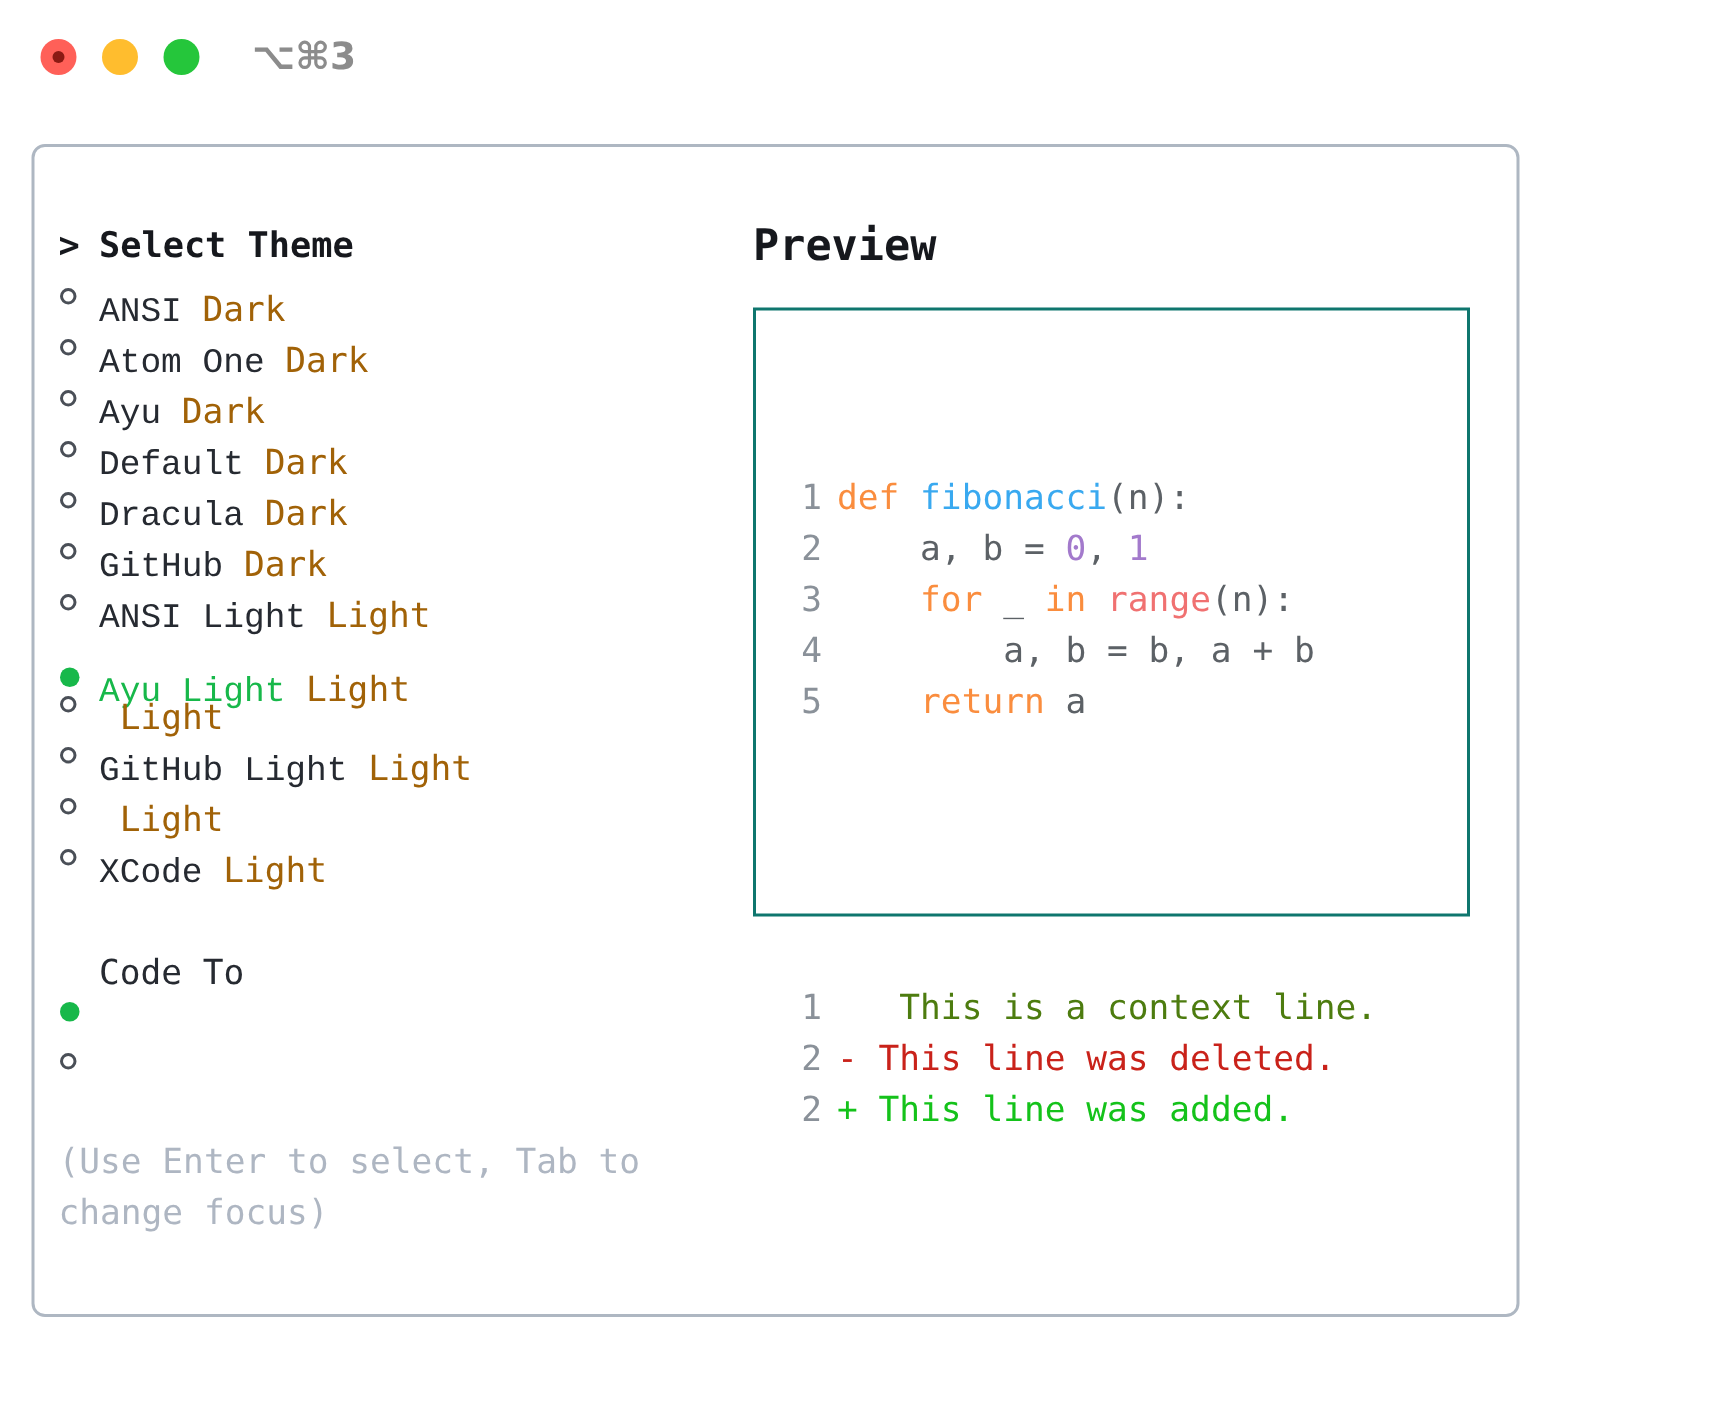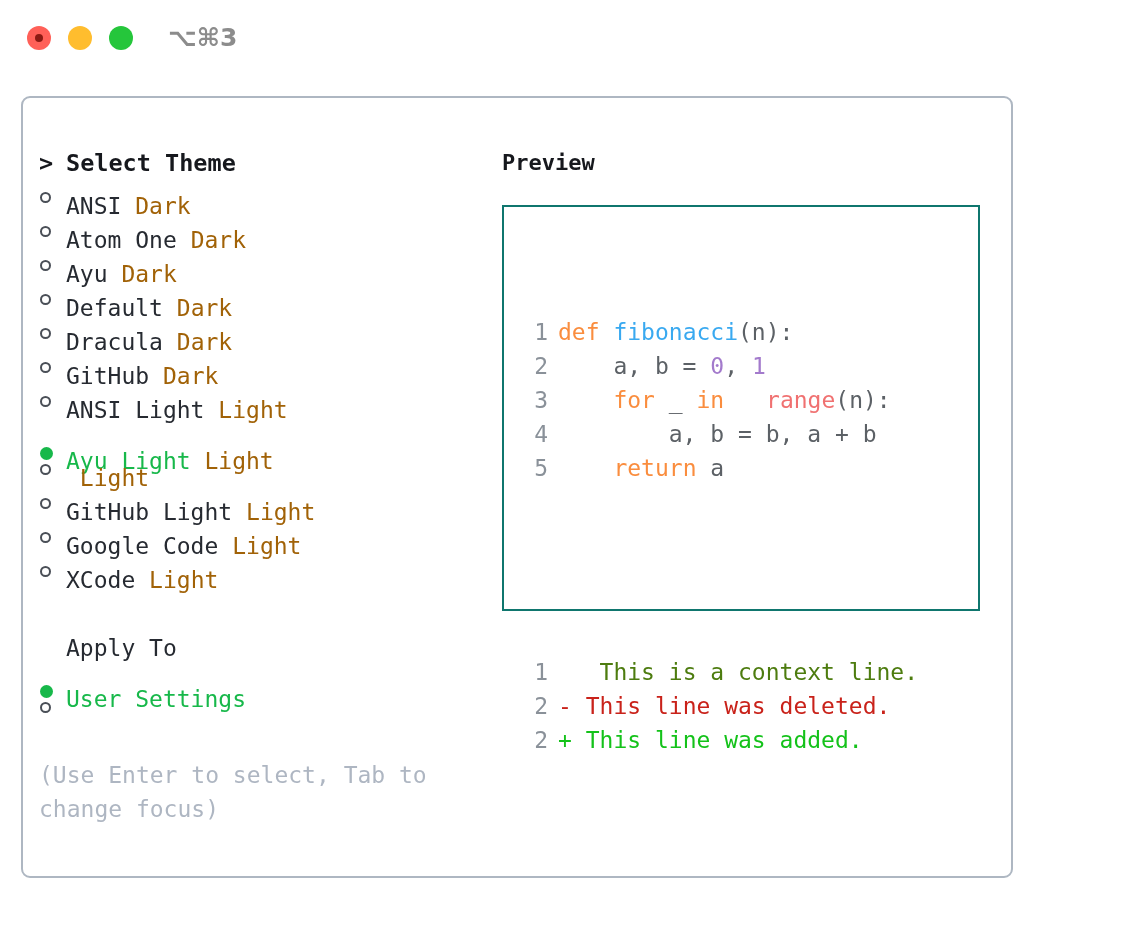--- a/index.html
+++ b/index.html
@@ -134,21 +134,21 @@
     position: absolute;
     left: 1px;
     top: 12px;
     width: 13px;
     height: 13px;
     border-radius: 50%;
     background: #17B84A;
     box-sizing: border-box;
   }
 
-  .label       { color: #262A31; }
+  .label       { color: #262A31; font-family: Liberation Mono, monospace; }
   .label.sel   { color: #17B84A; margin-top: 26px; }
   .badge       { color: #a16207; }
 
   .section-title {
     color: #262A31;
     font-size: 23px;
   }
   .spacer { height: 34px; }
 
   .hint {
@@ -163,21 +163,21 @@
   }
 
   
   .right-col {
     position: absolute;
     left: 479px;
     top: 48px;
     width: 480px;
   }
   .preview-title {
-    font-size: 22px;
+    font-size: 29px;
     font-weight: 700;
     color: #16181D;
     line-height: 34px;
     white-space: pre;
   }
   .preview-box {
     position: absolute;
     left: 479px;
     top: 107px;
     width: 478px;
@@ -198,21 +198,21 @@
   .ln {
     color: #8A9199;
     display: inline-block;
     width: 24px;
     text-align: right;
     margin-right: 10px;
   }
   .kw      { color: #FA8D3E; }
   .fn      { color: #39A9F0; }
   .num     { color: #A37ACC; }
-  .builtin { color: #F07171; margin-left: 28px; }
+  .builtin { color: #F07171; }
   .plain   { color: #5C6166; }
   .punct   { color: #5C6166; }
   .blank   { display: block; height: 34px; }
 
   .ctx { color: #4d7c0f; }
   .del { color: #C9221A; }
   .add { color: #14C21A; }
 </style>
 </head>
 <body>
@@ -241,33 +241,33 @@
           <div class="row"><span class="marker"><span class="glyph-open"></span></span><span class="label">ANSI</span><span class="label"> </span><span class="badge">Dark</span></div>
           <div class="row"><span class="marker"><span class="glyph-open"></span></span><span class="label">Atom One</span><span class="label"> </span><span class="badge">Dark</span></div>
           <div class="row"><span class="marker"><span class="glyph-open"></span></span><span class="label">Ayu</span><span class="label"> </span><span class="badge">Dark</span></div>
           <div class="row"><span class="marker"><span class="glyph-open"></span></span><span class="label">Default</span><span class="label"> </span><span class="badge">Dark</span></div>
           <div class="row"><span class="marker"><span class="glyph-open"></span></span><span class="label">Dracula</span><span class="label"> </span><span class="badge">Dark</span></div>
           <div class="row"><span class="marker"><span class="glyph-open"></span></span><span class="label">GitHub</span><span class="label"> </span><span class="badge">Dark</span></div>
           <div class="row"><span class="marker"><span class="glyph-open"></span></span><span class="label">ANSI Light</span><span class="label"> </span><span class="badge">Light</span></div>
           <div class="row"><span class="marker"><span class="glyph-filled"></span></span><span class="label sel">Ayu Light</span><span class="label"> </span><span class="badge">Light</span></div>
           <div class="row"><span class="marker"><span class="glyph-open"></span></span><span class="label"> </span><span class="badge">Light</span></div>
           <div class="row"><span class="marker"><span class="glyph-open"></span></span><span class="label">GitHub Light</span><span class="label"> </span><span class="badge">Light</span></div>
-          <div class="row"><span class="marker"><span class="glyph-open"></span></span><span class="label">Google Code</span><span class="label"> </span><span class="badge">Light</span></div>
+          <div class="row"><span class="marker"><span class="glyph-open"></span></span><span class="label"> </span><span class="badge">Light</span></div>
           <div class="row"><span class="marker"><span class="glyph-open"></span></span><span class="label">XCode</span><span class="label"> </span><span class="badge">Light</span></div>
         </div>
 
       <div class="spacer"></div>
 
       <div class="row">
         <span class="marker"></span>
-        <span class="section-title">Apply To</span>
+        <span class="section-title">Code To</span>
       </div>
 
       <div id="apply-items">
-          <div class="row"><span class="marker"><span class="glyph-filled"></span></span><span class="label sel">User Settings</span></div>
+          <div class="row"><span class="marker"><span class="glyph-filled"></span></span></div>
           <div class="row"><span class="marker"><span class="glyph-open"></span></span></div>
         </div>
     </div>
 
     <div class="hint">(Use Enter to select, Tab to change focus)</div>
 
     <div class="right-col">
       <div class="preview-title">Preview</div>
     </div>
 

